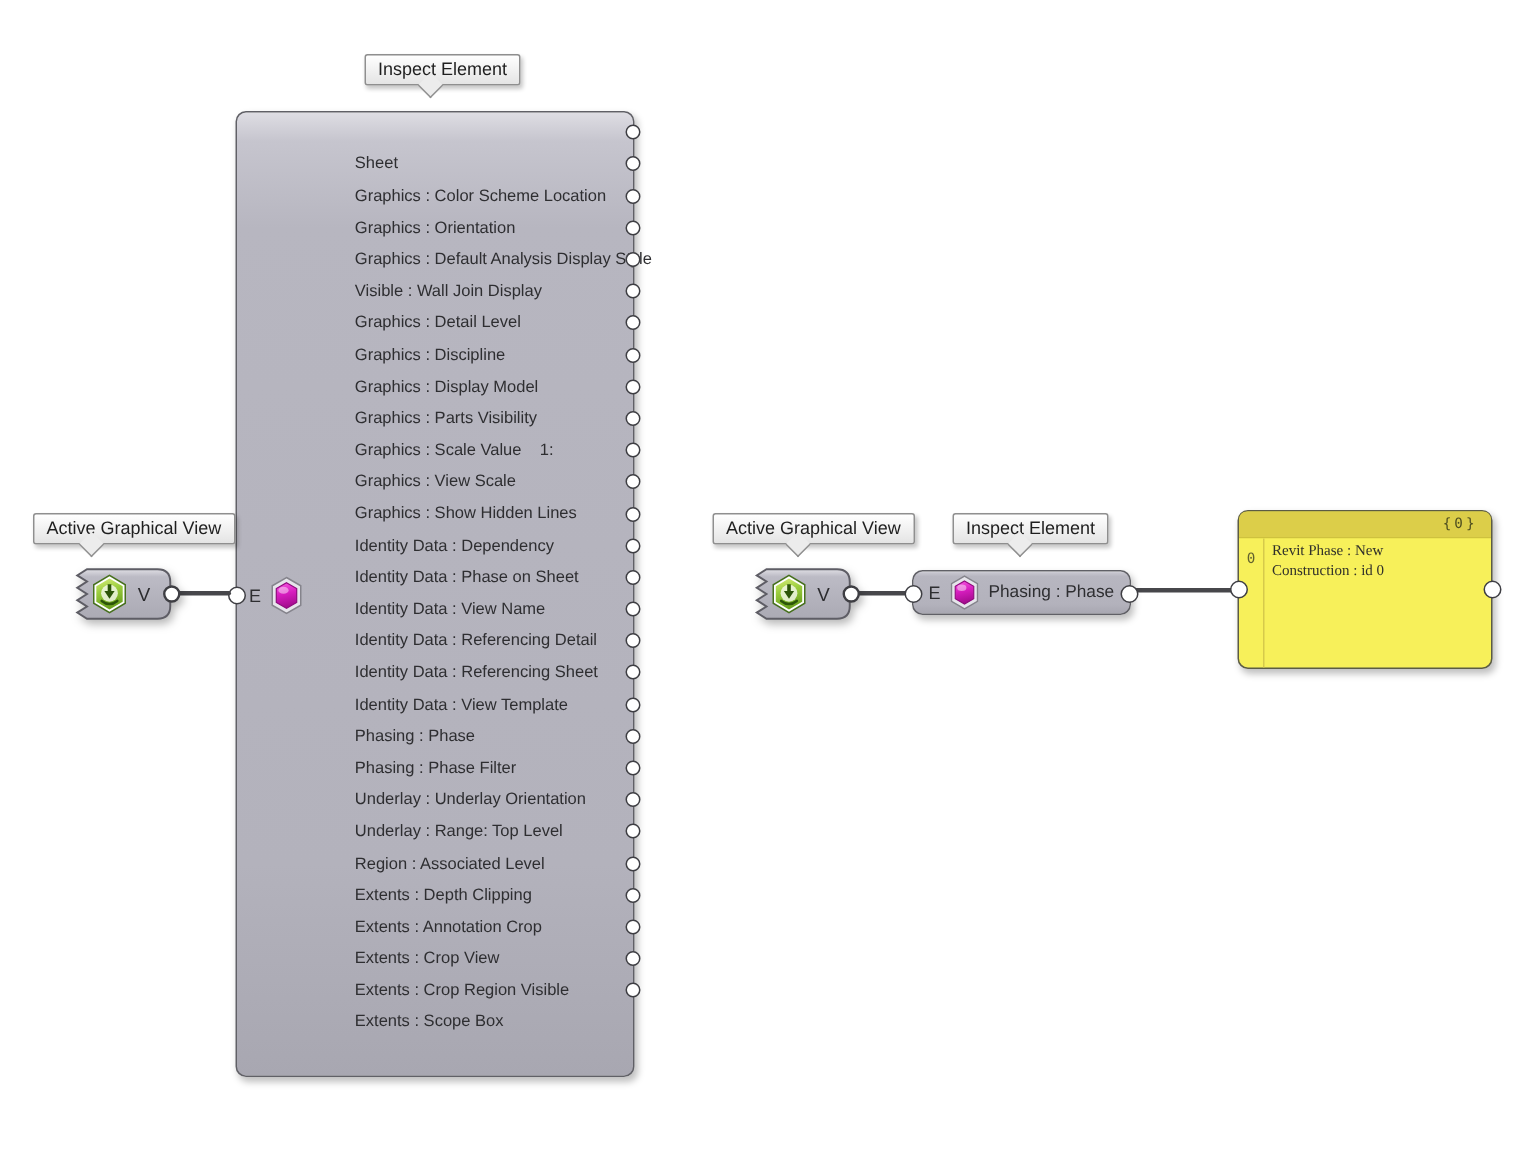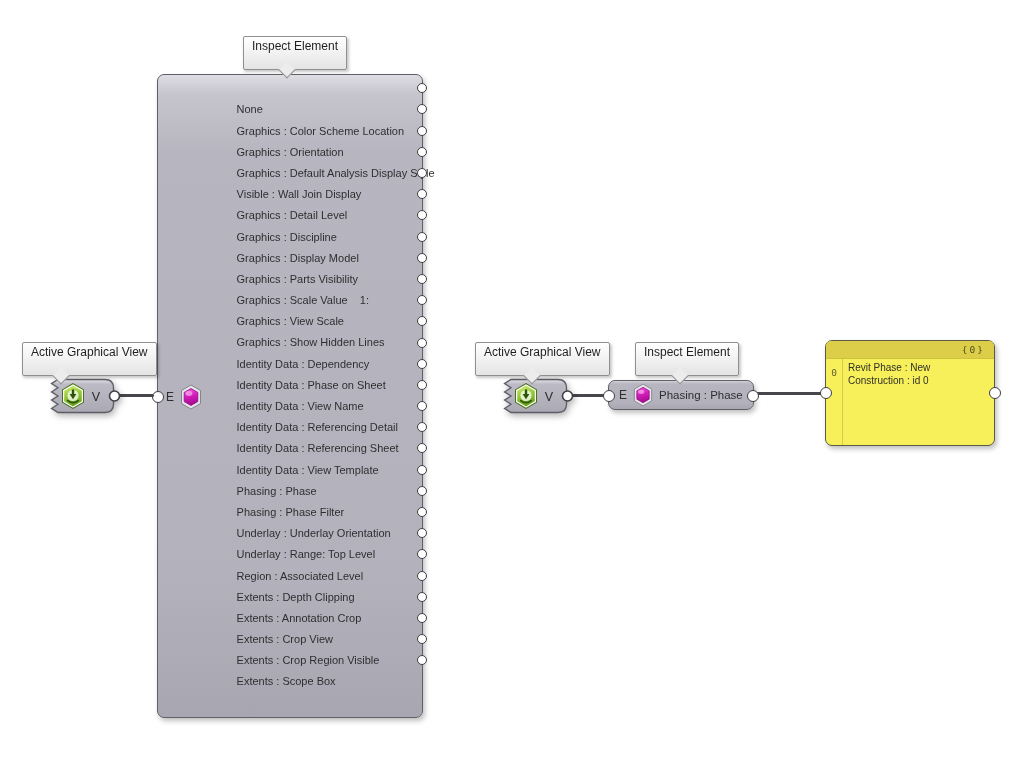--- a/index.html
+++ b/index.html
@@ -6,21 +6,21 @@
   .canvas{
     position:relative;width:1024px;height:768px;overflow:hidden;
     background:var(--canvas-bg,#FFFFFF);
     font-family:"Liberation Sans", sans-serif;
     --comp-top:#DEDDE3; --comp-mid:#B7B6C0; --comp-bottom:#A8A7B1;
     --comp-border:#606066; --comp-text:#2E2E31; --wire:#47474B;
     --grip-border:#3E3E43; --panel-body:#F7F05A; --panel-header:#DCCE49;
     --panel-border:#5C5C44; --tooltip-border:#8F8F8F;
   }
   .tip{
-    position:absolute;padding:2px 8px 16px;font-size:12px;color:#1F1F1F;
+    position:absolute;padding:2px 8px 3px;font-size:12px;color:#1F1F1F;
     background:linear-gradient(#FFFFFF,#E4E4E4);
     border:1px solid var(--tooltip-border);border-radius:2px;
     box-shadow:1.5px 2px 3px rgba(0,0,0,.22);z-index:6;white-space:nowrap;
   }
   .tip .tail{
     position:absolute;bottom:-6.5px;width:11px;height:11px;background:#ECECEC;
     border-right:1px solid var(--tooltip-border);border-bottom:1px solid var(--tooltip-border);
     transform:rotate(45deg);
   }
   .gh-comp{
@@ -48,21 +48,21 @@
   }
   .panel-header{
     height:17px;background:var(--panel-header);border-radius:5px 5px 0 0;
     border-bottom:1px solid #CEC13E;font-family:"DejaVu Sans Mono",monospace;
     font-size:9.5px;letter-spacing:2px;line-height:17px;text-align:right;
     padding-right:9px;color:#4E4E20;
   }
   .panel-body{display:flex;height:86px;}
   .panel-gutter{width:16px;border-right:1px solid #D6CA4B;text-align:center;
     font-family:"DejaVu Sans Mono",monospace;font-size:9.5px;color:#62622E;padding-top:8px;}
-  .panel-content{padding:3px 0 16px 5px;width:118px;font-family:Liberation Sans, sans-serif;
+  .panel-content{padding:3px 0 16px 5px;width:118px;font-family:Liberation Serif, serif;
     font-size:10px;line-height:12.5px;color:#30302A;}
   svg text{font-family:"Liberation Sans",sans-serif;}
 </style>
 </head>
 <body>
 
 <div class="canvas" style="--canvas-bg: #FFFFFF; --comp-top: #DEDDE3; --comp-mid: #B7B6C0; --comp-bottom: #A8A7B1; --comp-border: #606066; --comp-text: #2E2E31; --wire: #47474B; --grip-border: #3E3E43; --panel-body: #F7F05A; --panel-header: #DCCE49; --panel-border: #5C5C44; --icon-green: #8FC43A; --icon-magenta: #C813AE; --tooltip-border: #8F8F8F;">
 
   <svg width="0" height="0" style="position:absolute">
     <defs>
@@ -99,21 +99,21 @@
       <span class="io-label">E</span>
       <svg width="22" height="26" viewBox="0 0 22 26">
         <polygon points="11,1 20.5,6.5 20.5,19.5 11,25 1.5,19.5 1.5,6.5" fill="#E6E5EB" stroke="#85848C" stroke-width="1"></polygon>
         <polygon points="11,4.5 17.8,8.4 17.8,17.6 11,21.5 4.2,17.6 4.2,8.4" fill="url(#mg)" stroke="#8E0B7C" stroke-width="0.8"></polygon>
         <ellipse cx="9" cy="9.5" rx="3.4" ry="2.4" fill="#FFFFFF" opacity="0.45"></ellipse>
       </svg>
     </div>
     <div class="rows">
 
         <div class="row">
-          <span class="row-label">None</span>
+          <span class="row-label">Sheet</span>
           <span class="grip"></span>
         </div>
 
         <div class="row">
           <span class="row-label">Graphics : Color Scheme Location</span>
           <span class="grip"></span>
         </div>
 
         <div class="row">
           <span class="row-label">Graphics : Orientation</span>

